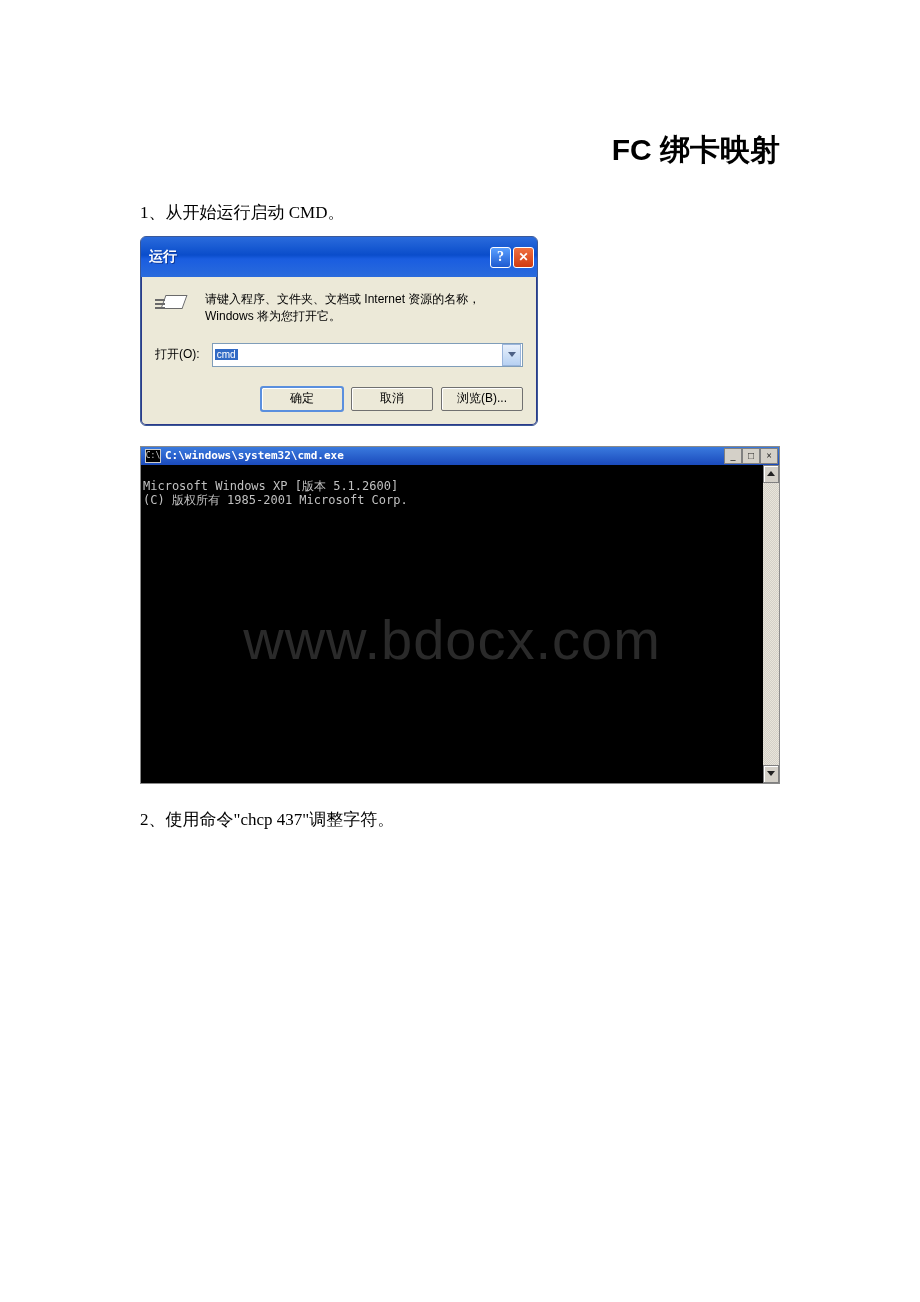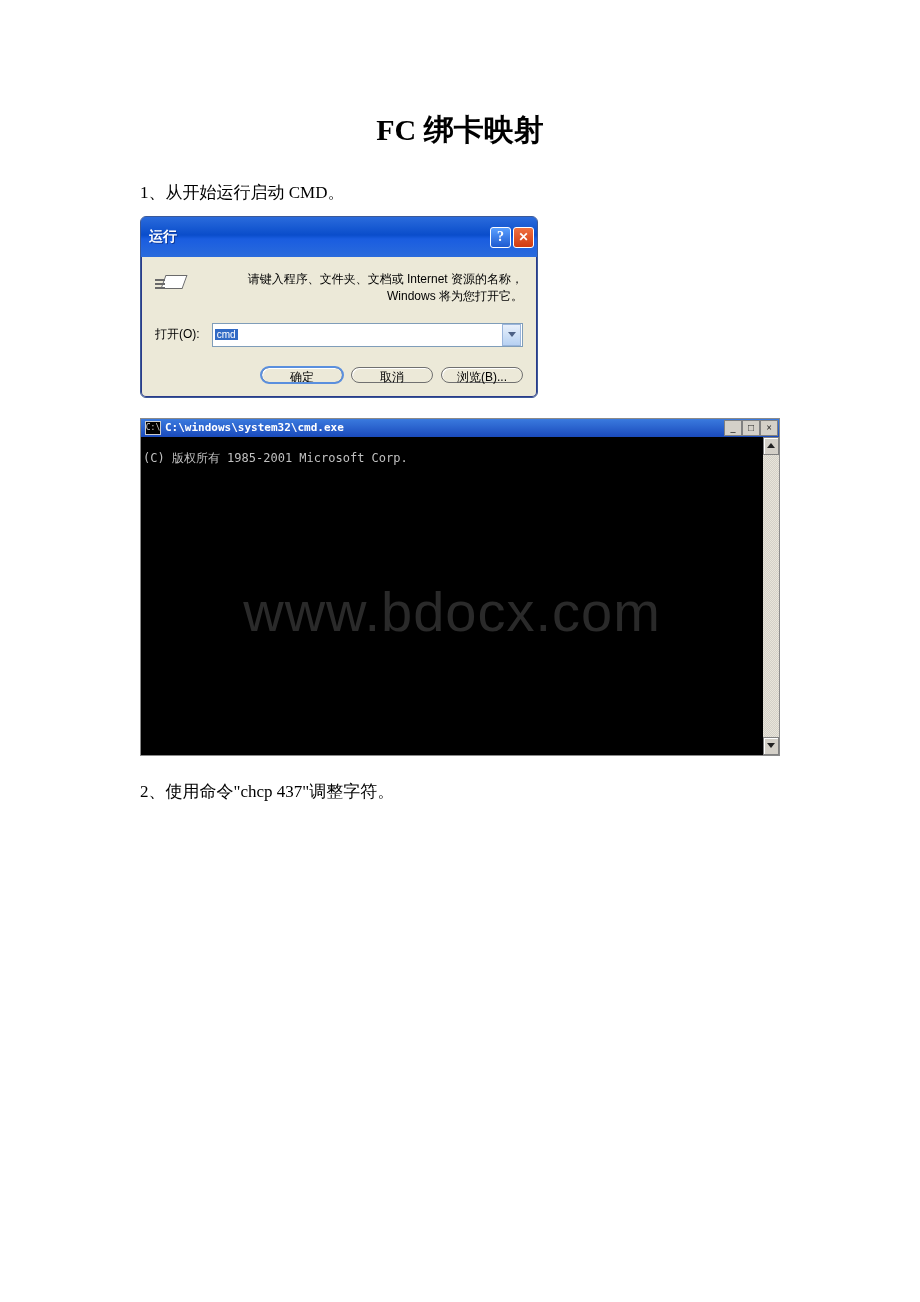--- a/index.html
+++ b/index.html
@@ -5,25 +5,26 @@
   body {
     margin: 0;
     background: #fff;
     font-family: "SimSun", "宋体", serif;
     width: 920px;
   }
   .page {
     padding: 110px 140px 40px 140px;
   }
   .doc-title {
-    text-align: center;
+    text-align: right;
     font-size: 30px;
     font-weight: bold;
-    font-family: Liberation Serif, serif;
+    font-family: Liberation Sans, sans-serif;
     margin-bottom: 30px;
+    margin-top: 20px;
   }
   .step {
     font-size: 17px;
     font-family: "Times New Roman", "SimSun", serif;
     margin: 8px 0 12px 0;
   }
 
   
   .run-dialog {
     width: 396px;
@@ -73,23 +74,22 @@
   .tbtn.help::before { content:"?"; }
 
   .run-body {
     padding: 14px 14px 14px 14px;
     font-size: 12px;
     font-family: "SimSun", Tahoma, sans-serif;
   }
   .run-msg-row {
     display: flex;
     align-items: flex-start;
-    gap: 28px;
+    gap: 20px;
     margin-bottom: 18px;
-    text-align: right;
   }
   .run-icon {
     width: 30px;
     height: 22px;
     flex-shrink: 0;
     position: relative;
     margin-top: 2px;
   }
   .run-icon::before {
     content:"";
@@ -153,24 +153,24 @@
     border-top: 5px solid #4d6185;
   }
   .run-buttons {
     display: flex;
     justify-content: flex-end;
     gap: 8px;
     padding-right: 0;
   }
   .run-buttons button {
     width: 82px;
-    height: 16px;
+    height: 24px;
     background: #ece9d8;
     border: 1px solid #707070;
-    border-radius: 12px;
+    border-radius: 2px;
     font-size: 12px;
     font-family: "SimSun", Tahoma, sans-serif;
     box-shadow: 1px 1px 0 #fff inset;
     cursor: pointer;
   }
   .run-buttons button.primary {
     outline: 2px solid #5a8fde;
     outline-offset: -1px;
   }
 
@@ -321,21 +321,21 @@
       <div class="cmd-title-icon">C:\</div>
       <span class="cmd-title-text">C:\windows\system32\cmd.exe</span>
       <div class="cmd-title-buttons">
         <div class="cbtn">_</div>
         <div class="cbtn">□</div>
         <div class="cbtn">×</div>
       </div>
     </div>
     <div class="cmd-body-wrap">
       <div class="cmd-body">
-<div class="cmd-line">(C) 版权所有 1985-2001 Microsoft Corp.</div><div class="cmd-line">&nbsp;</div>
+<div class="cmd-line">Microsoft Windows XP [版本 5.1.2600]</div><div class="cmd-line">(C) 版权所有 1985-2001 Microsoft Corp.</div><div class="cmd-line">&nbsp;</div>
         <div class="watermark">www.bdocx.com</div>
       </div>
       <div class="cmd-scroll">
         <div class="sbtn up"></div>
         <div class="strack"></div>
         <div class="sbtn down"></div>
       </div>
     </div>
   </div>
 

